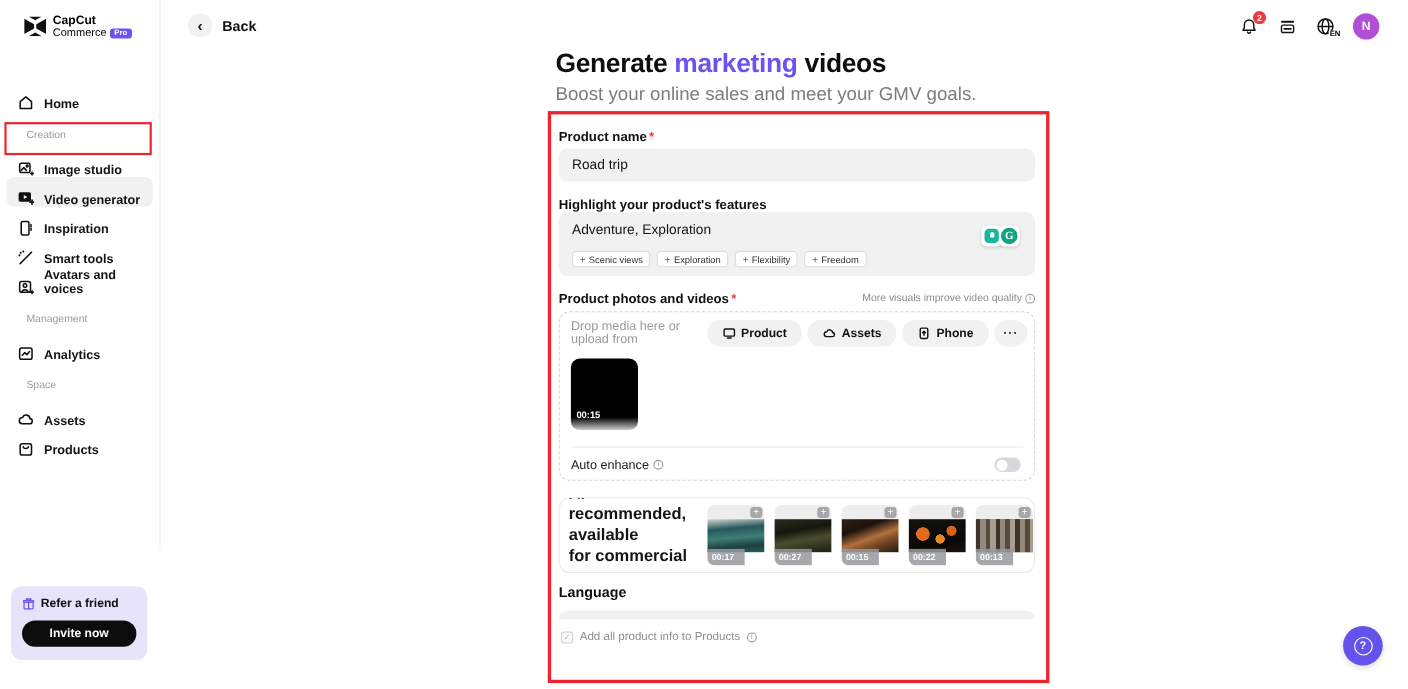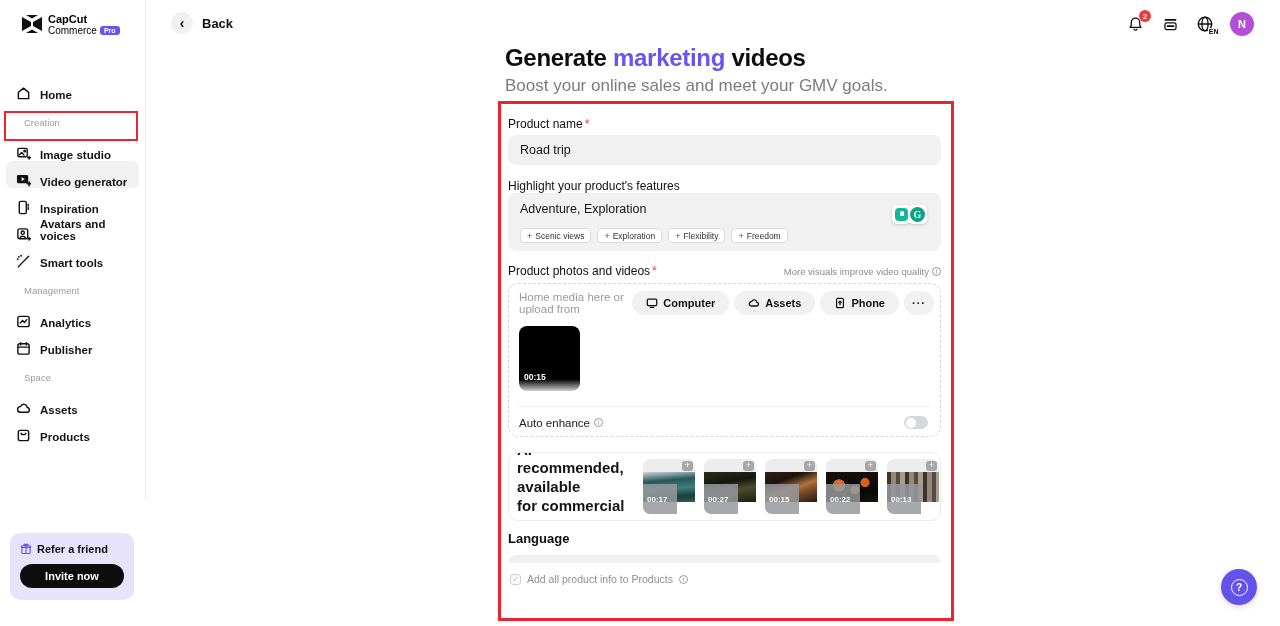--- a/index.html
+++ b/index.html
@@ -42,21 +42,21 @@
   .page-title { font-size:24px; font-weight:bold; color:#0d0d0d; letter-spacing:-0.3px; }
   .page-title .hl { color:#6a53f4; }
   .page-sub { font-size:17px; color:#7c7c7c; margin-top:4px; }
 
   
   .panel { position:absolute; left:500px; top:103px; width:452px; height:518px; }
   .annotation { position:absolute; border:3px solid #ee2330; pointer-events:none; z-index:50; }
   .anno-form { left:498px; top:101px; width:456px; height:520px; }
   .anno-nav { left:4px; top:111px; width:134px; height:30px; border-width:2.5px; }
 
-  .field-label { font-size:12px; font-weight:normal; color:#101010; }
+  .field-label { font-size:12px; font-weight:bold; color:#101010; }
   .req { color:#f23a3a; margin-left:2px; }
 
   .row-pn { position:absolute; left:8px; top:14px; }
   .input-box { position:absolute; left:8px; top:32px; width:433px; height:30px; background:#f1f1f2; border-radius:8px; font-size:12.5px; color:#141414; display:flex; align-items:center; padding:0 12px; }
 
   .row-feat-label { position:absolute; left:8px; top:76px; }
   .feat-box { position:absolute; left:8px; top:90px; width:433px; height:58px; background:#f1f1f2; border-radius:8px; padding:9px 12px; font-size:12.5px; color:#141414; }
   .feat-icons { position:absolute; right:14px; top:12px; display:flex; }
   .ext-badge { width:19px; height:19px; background:#fff; border-radius:5px; box-shadow:0 1px 3px rgba(0,0,0,.18); display:flex; align-items:center; justify-content:center; margin-left:-3px; }
   .g-circle { width:15px; height:15px; border-radius:50%; background:#10a37f; color:#fff; font-size:10px; font-weight:bold; display:flex; align-items:center; justify-content:center; font-family:"Liberation Serif", serif; }
@@ -89,21 +89,21 @@
   .ai-panel { position:absolute; left:8px; top:349px; width:433px; height:69px; border:1px solid #ebebeb; border-radius:10px; display:flex; align-items:center; padding:0 0 0 8px; overflow:hidden; }
   .ai-left { width:118px; flex:0 0 auto; }
   .ai-badge { width:14px; height:13px; border:1.4px solid #6a53f4; border-radius:3px; color:#6a53f4; font-size:6.5px; font-weight:bold; display:flex; align-items:center; justify-content:center; margin-bottom:3px; }
   .ai-title { font-size:15px; font-weight:bold; color:#141414; line-height:1.25; }
   .ai-count { font-size:9.5px; color:#9a9a9a; margin-top:3px; }
   .ai-count .n { color:#6a53f4; }
   .thumbs { display:flex; gap:9px; margin-left:8px; }
   .thumb { position:relative; width:52px; height:55px; border-radius:7px; overflow:hidden; flex:0 0 auto; cursor:pointer; }
   .thumb .top { position:absolute; left:0; right:0; top:0; height:13px; background:#ededee; }
   .thumb .img { position:absolute; left:0; right:0; top:13px; bottom:12px; }
-  .thumb .bot { position:absolute; left:0; right:18px; bottom:0; height:30px; background:rgba(150,153,158,.85); color:#fff; font-size:8px; font-weight:bold; display:flex; align-items:center; padding-left:4px; }
+  .thumb .bot { position:absolute; left:0; right:18px; bottom:0; height:15px; background:rgba(150,153,158,.85); color:#fff; font-size:8px; font-weight:bold; display:flex; align-items:center; padding-left:4px; }
   .thumb .addbtn { position:absolute; right:2px; top:2px; width:11px; height:10px; background:#a7a7a9; border-radius:3px; color:#fff; font-size:9px; line-height:9px; text-align:center; cursor:pointer; }
   .t1 { background:linear-gradient(175deg,#cfd8d4 0%,#27565c 30%,#3e7f76 55%,#1c3f41 80%,#2c5e57 100%); }
   .t2 { background:linear-gradient(170deg,#2a2d1c 0%,#15170e 35%,#4a4d2c 60%,#1c1e12 100%); }
   .t3 { background:linear-gradient(160deg,#332018 0%,#1c120c 30%,#b0713c 55%,#7c4a28 70%,#241710 100%); }
   .t4 { background:radial-gradient(circle at 25% 45%, #e06a1e 0 14%, transparent 15%), radial-gradient(circle at 55% 60%, #e8891f 0 12%, transparent 13%), radial-gradient(circle at 75% 35%, #d8611a 0 10%, transparent 11%), linear-gradient(170deg,#15120c,#090807 70%,#1c140c); }
   .t5 { background:repeating-linear-gradient(90deg,#3c352e 0 4px,#93887a 4px 9px,#554b40 9px 13px,#a99d8d 13px 18px), linear-gradient(180deg,#6b6156,#8c8274); }
 
   .lang-label { position:absolute; left:8px; top:428px; font-size:13px; font-weight:bold; color:#0d0d0d; }
   .select-sliver { position:absolute; left:8px; top:452px; width:433px; height:8px; background:#f1f1f2; border-radius:8px 8px 0 0; }
 
@@ -165,50 +165,43 @@
       </div>
       <div class="nav-item">
         <svg viewBox="0 0 16 16">
             <rect x="3.5" y="1.5" width="7.5" height="13" rx="1.5"></rect>
             <path d="M13 4.5 v2 M13 8 v2"></path>
           </svg>
         <span>Inspiration</span>
       </div>
       <div class="nav-item">
         <svg viewBox="0 0 16 16">
+            <path d="M6 10 L13.5 2.5 M6 10 L2.5 13.5"></path>
+            <path d="M3 3 l0.01 0 M5.5 1.8 l0.01 0 M1.8 5.5 l0.01 0" stroke-width="2"></path>
+          </svg>
+        <span>Smart tools</span>
+      </div>
+      <div class="nav-item">
+        <svg viewBox="0 0 16 16">
             <rect x="2" y="2" width="10.5" height="10.5" rx="2"></rect>
             <circle cx="7.2" cy="6" r="1.7"></circle>
             <path d="M4.2 12 a3.2 3.2 0 0 1 6 0"></path>
             <path d="M12.5 12.5 h3 M14 11 v3" stroke-width="1.4"></path>
           </svg>
         <span>Avatars and voices</span>
       </div>
-      <div class="nav-item">
-        <svg viewBox="0 0 16 16">
-            <path d="M6 10 L13.5 2.5 M6 10 L2.5 13.5"></path>
-            <path d="M3 3 l0.01 0 M5.5 1.8 l0.01 0 M1.8 5.5 l0.01 0" stroke-width="2"></path>
-          </svg>
-        <span>Smart tools</span>
-      </div>
 
       <div class="nav-section">Management</div>
 
       <div class="nav-item">
         <svg viewBox="0 0 16 16">
             <rect x="2" y="2.5" width="12" height="11" rx="2"></rect>
             <path d="M4.5 9.5 L7 7 L9 9 L11.5 6"></path>
           </svg>
         <span>Analytics</span>
-      </div>
-      <div class="nav-item">
-        <svg viewBox="0 0 16 16">
-            <rect x="2" y="3" width="12" height="11" rx="2"></rect>
-            <path d="M2 6.5 h12 M5 1.8 v2.4 M11 1.8 v2.4"></path>
-          </svg>
-        <span>Publisher</span>
       </div>
 
       <div class="nav-section">Space</div>
 
       <div class="nav-item">
         <svg viewBox="0 0 16 16">
             <path d="M4.5 12 a3 3 0 0 1 0.4 -6 a3.6 3.6 0 0 1 7 1 a2.5 2.5 0 0 1 -0.4 5 Z"></path>
           </svg>
         <span>Assets</span>
       </div>
@@ -309,28 +302,28 @@
     <div class="row-media-label">
       <span class="field-label"><span>Product photos and videos</span><span class="req">*</span></span>
       <span class="quality-hint">
           <span>More visuals improve video quality</span>
           <span class="info-ic">i</span>
         </span>
     </div>
 
     <div class="upload-panel">
       <div class="upload-row">
-        <span class="drop-text">Home media here or upload from</span>
+        <span class="drop-text">Drop media here or upload from</span>
         <div class="up-btns">
           <button class="up-btn">
             <svg viewBox="0 0 14 14">
                 <rect x="1.5" y="2.5" width="11" height="7.5" rx="1.2"></rect>
                 <path d="M5 12 h4"></path>
               </svg>
-            <span>Computer</span>
+            <span>Product</span>
           </button>
           <button class="up-btn">
             <svg viewBox="0 0 14 14">
                 <path d="M4 10.5 a2.6 2.6 0 0 1 0.3 -5.2 a3.1 3.1 0 0 1 6 0.9 a2.1 2.1 0 0 1 -0.3 4.3 Z"></path>
               </svg>
             <span>Assets</span>
           </button>
           <button class="up-btn">
             <svg viewBox="0 0 14 14">
                 <rect x="3" y="1.5" width="8" height="11" rx="1.5"></rect>

